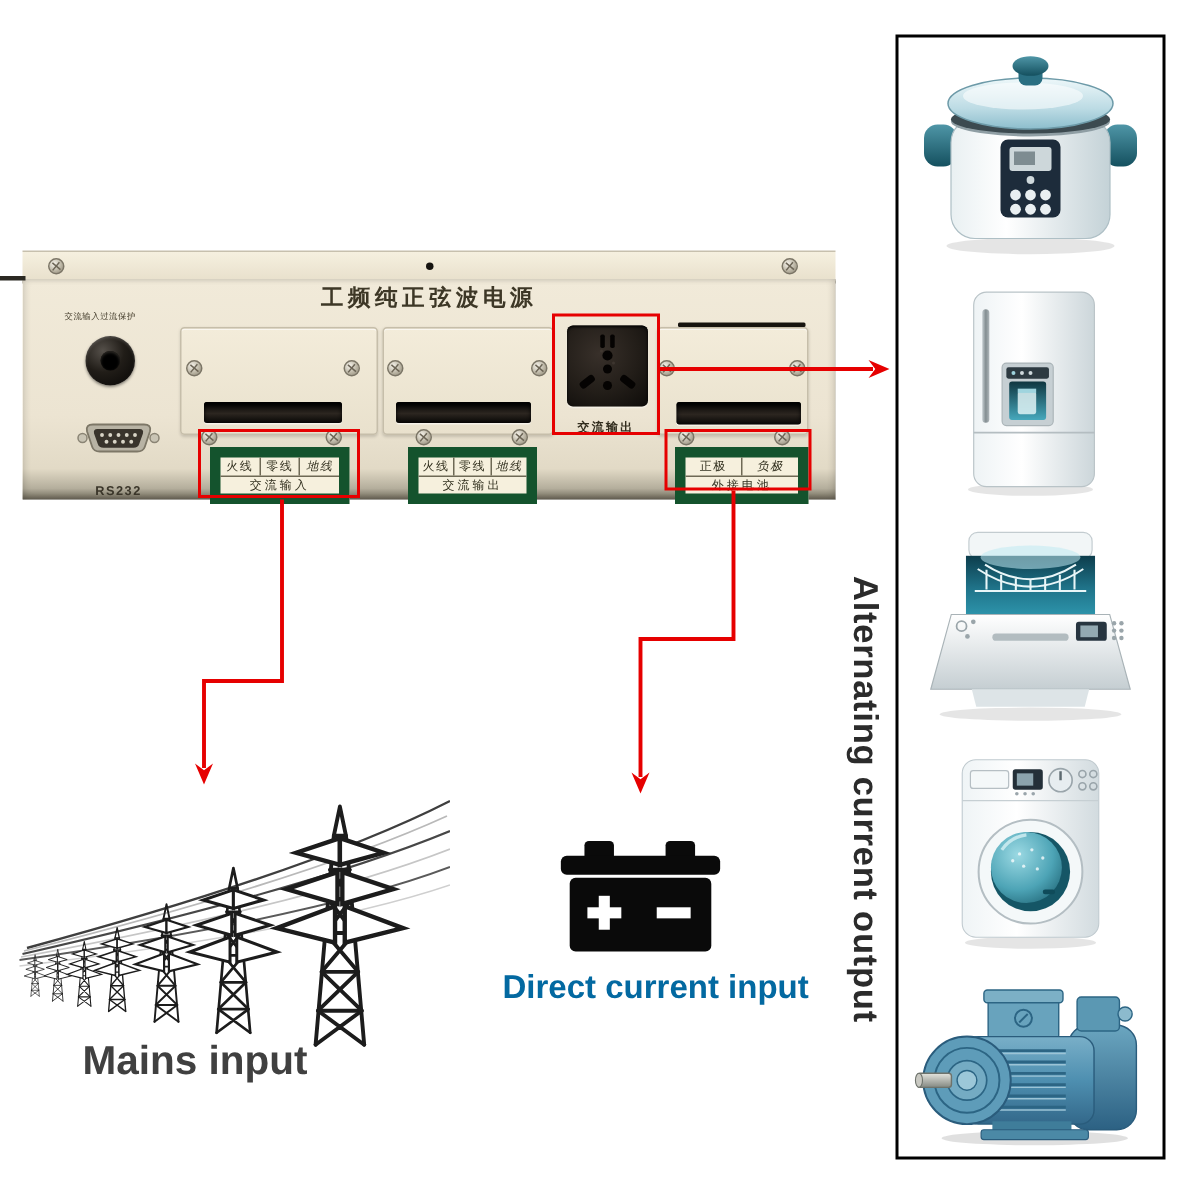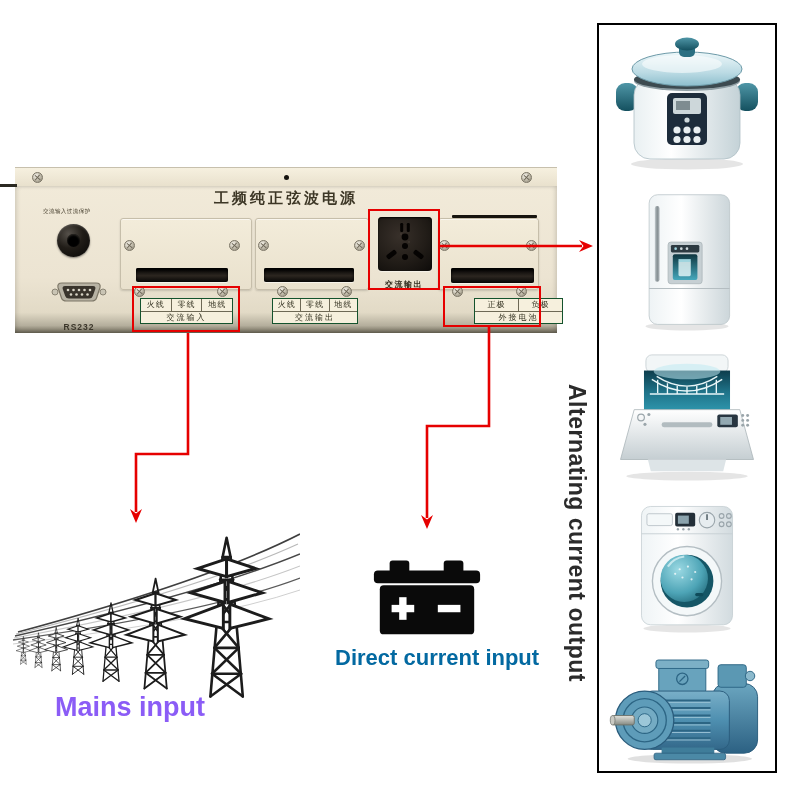--- a/index.html
+++ b/index.html
@@ -38,36 +38,36 @@
   .slot{position:absolute;background:linear-gradient(#000 0%,#2c2620 55%,#070605 100%);
         border-radius:2px;box-shadow:0 1px 0 rgba(255,255,255,.55), inset 0 2px 3px #000;}
   .vent{position:absolute;left:437px;top:48px;width:85px;height:3px;background:#17140f;border-radius:1px;}
 
   .screw{position:absolute;width:11px;height:11px;border-radius:50%;
          background:radial-gradient(circle at 35% 32%, #f7f4ec, #bcb6a5 55%, #8c8675 100%);
          border:1px solid #7b7566;box-sizing:border-box;}
   .screw::before,.screw::after{content:"";position:absolute;left:1px;top:4px;width:7px;height:1.4px;background:#6c6556;}
   .screw::before{transform:rotate(40deg);} .screw::after{transform:rotate(-50deg);}
 
-  .tblock{position:absolute;top:131px;background:#f6f0dd;border:1px solid #14532d;
+  .tblock{position:absolute;top:131px;background:#f6f0dd;border:7px solid #14532d;
           box-sizing:border-box;color:#32301f;}
   .trow{display:flex;height:12px;line-height:12px;font-size:8px;text-align:center;}
   .trow span{flex:1;border-right:1px solid #6e6955;letter-spacing:1px;}
-  .trow span:last-child{border-right:none;}
+  .trow span:last-child{border-right:none;font-style:italic;}
   .tbot{height:11px;line-height:11px;font-size:8px;text-align:center;border-top:1px solid #6e6955;letter-spacing:2px;}
 
   .redbox{position:absolute;border:2.5px solid #e60000;box-sizing:border-box;}
   .socket{position:absolute;left:363px;top:50px;width:54px;height:54px;border-radius:4px;
           background:radial-gradient(circle at 40% 35%, #38302a 0%, #221d18 55%, #0d0b09 100%);
           box-shadow:0 1px 1px rgba(255,255,255,.5), inset 0 1px 2px #000;}
   .socket-label{position:absolute;left:348px;top:112px;width:82px;text-align:center;
                 font-size:8px;color:#322d1e;letter-spacing:1.5px;font-weight:700;}
 
   
-  .mains-label{position:absolute;left:55px;top:692px;font-size:27px;font-weight:600;color:#8b5cf6;}
+  .mains-label{position:absolute;left:55px;top:692px;font-size:27px;font-weight:600;color:#404040;}
   .dc-label{position:absolute;left:335px;top:645px;font-size:22px;font-weight:600;color:#0369a1;}
   .ac-vertical{position:absolute;left:563px;top:384px;height:352px;
                writing-mode:vertical-rl;text-orientation:mixed;
                font-size:23px;font-weight:600;color:#2b2b2b;letter-spacing:.5px;}
 
   
   .appcol{position:absolute;left:597px;top:23px;width:180px;height:750px;background:#fff;
           border:2.5px solid #000;box-sizing:border-box;
           display:flex;flex-direction:column;align-items:center;justify-content:space-between;
           padding:6px 0;}
@@ -165,21 +165,21 @@
       <div class="tbot">交流输入</div>
     </div>
     <div class="tblock" style="left:257px;width:86px;">
       <div class="trow">
         <span>火线</span>
         <span>零线</span>
         <span>地线</span>
       </div>
       <div class="tbot">交流输出</div>
     </div>
-    <div class="tblock" style="left:459px;width:89px;">
+    <div class="tblock" style="left:435px;width:89px;">
       <div class="trow">
         <span>正极</span>
         <span>负极</span>
       </div>
       <div class="tbot">外接电池</div>
     </div>
 
     <div class="redbox" style="left:117px;top:119px;width:108px;height:46px;"></div>
     <div class="redbox" style="left:353px;top:42px;width:72px;height:81px;"></div>
     <div class="redbox" style="left:428px;top:119px;width:98px;height:41px;"></div>

